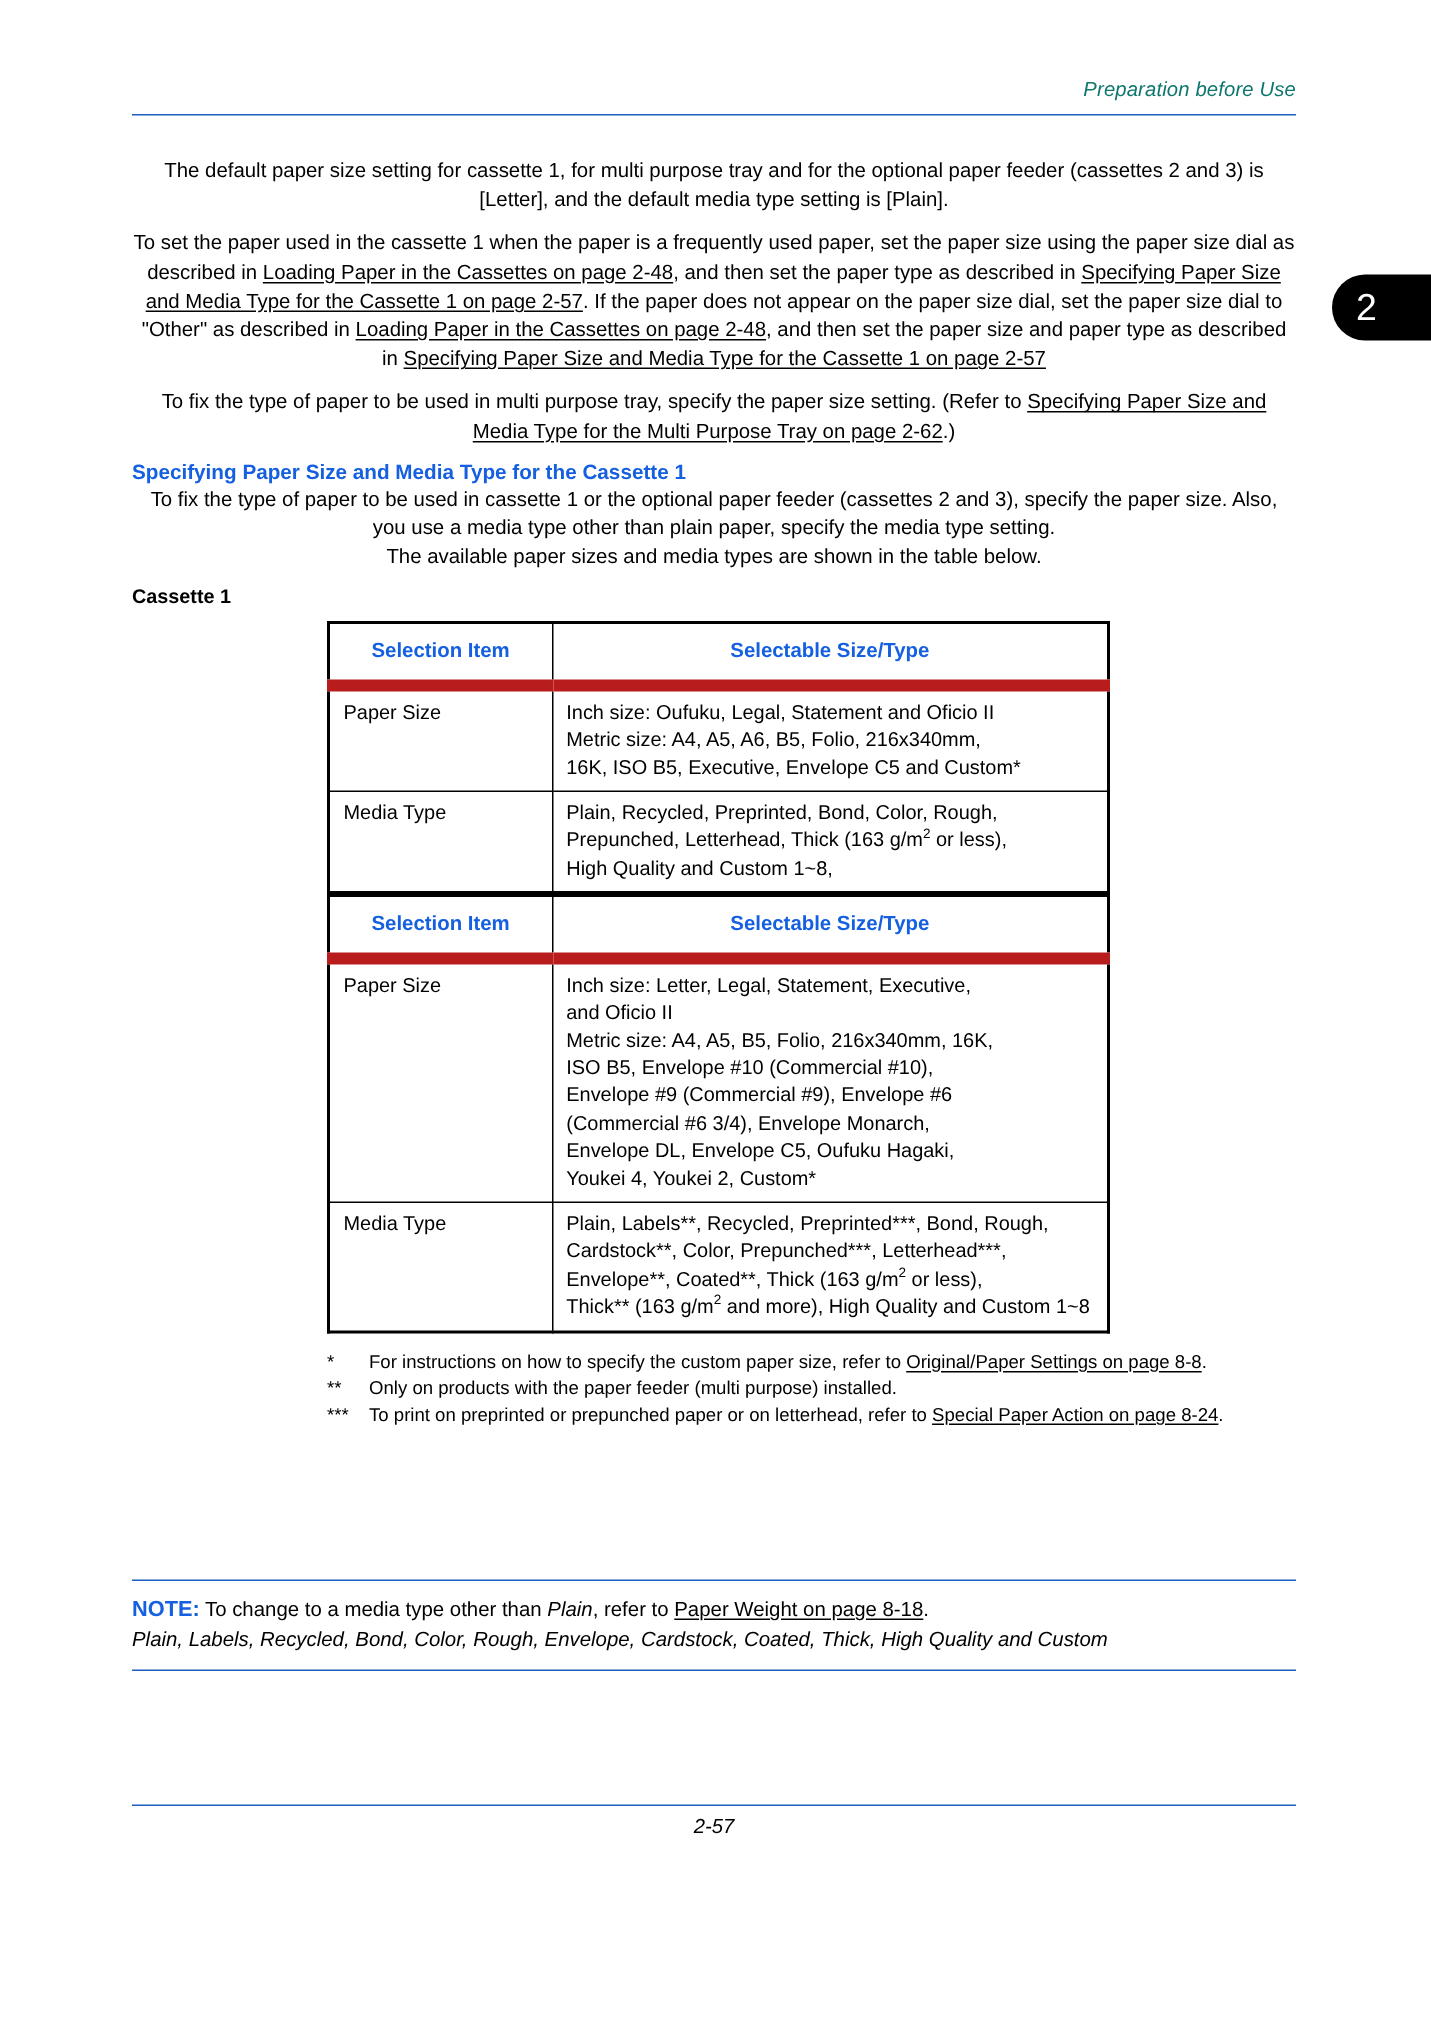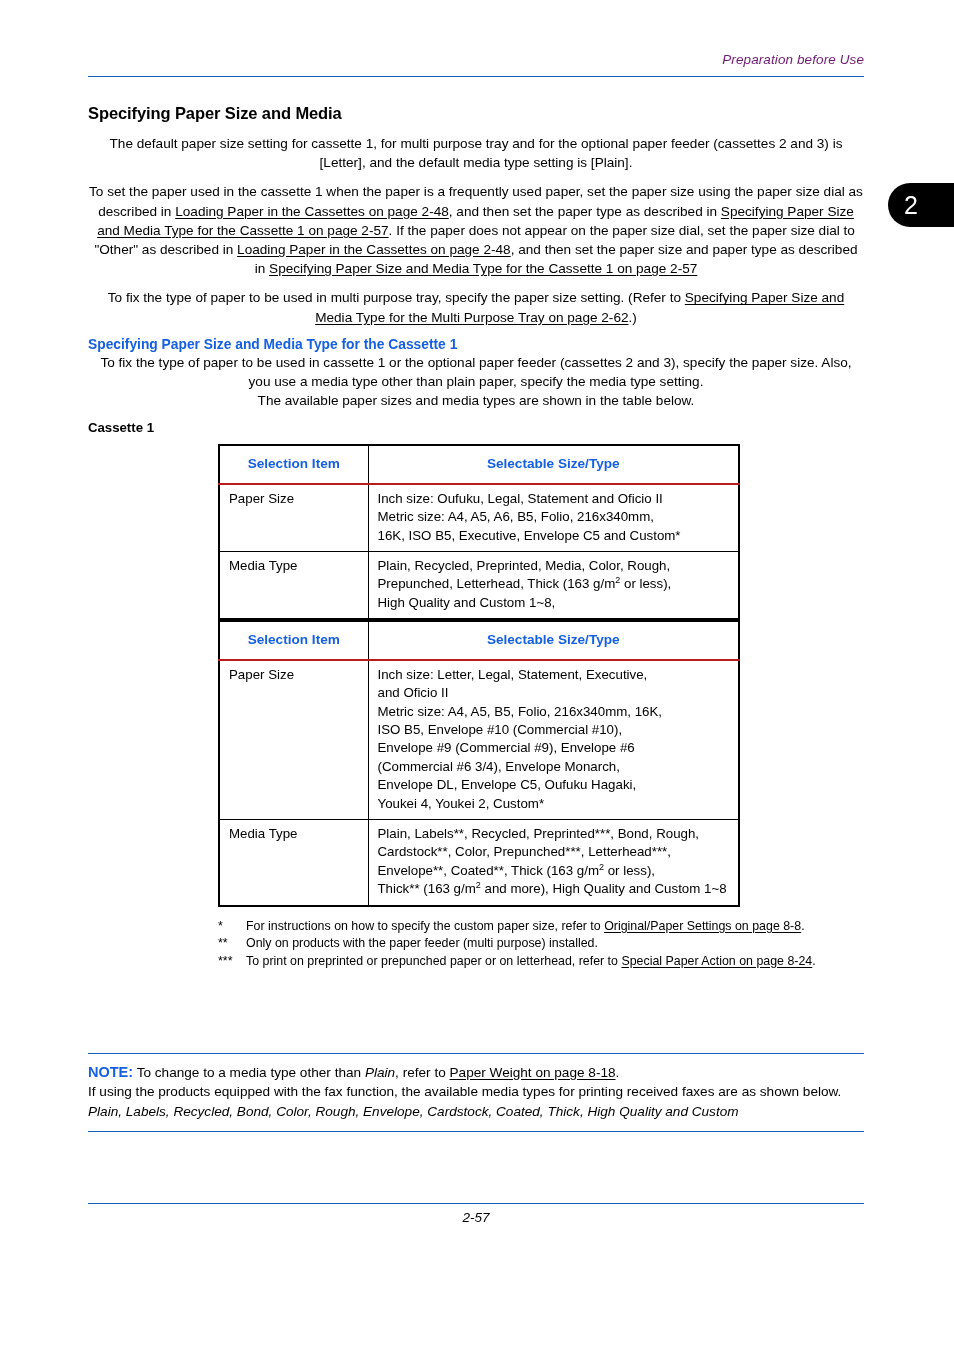--- a/index.html
+++ b/index.html
@@ -23,21 +23,21 @@
 
   
   .running-header {
     position: absolute;
     left: 88px;
     top: 52px;
     width: 776px;
     text-align: right;
     font-style: italic;
     font-size: 13.5px;
-    color: #701a75;
+    color: #0f766e;
     letter-spacing: 0.1px;
   }
   .rule-top {
     position: absolute;
     left: 88px;
     top: 76px;
     width: 776px;
     height: 1px;
     background: #1a5fbf;
   }
@@ -121,21 +121,21 @@
     vertical-align: top;
     text-align: left;
   }
   table.spec thead th {
     text-align: center;
     color: #1560e0;
     font-weight: bold;
     font-size: 13.6px;
     padding-top: 9px;
     padding-bottom: 9px;
-    border-bottom: 2px solid #b91c1c;
+    border-bottom: 8px solid #b91c1c;
   }
   table.spec col.c1 { width: 149px; }
   table.spec col.c2 { width: 371px; }
 
   sup { font-size: 0.68em; vertical-align: super; line-height: 0; }
 
   
   .footnotes {
     margin-left: 130px;
     margin-top: 11px;
@@ -200,21 +200,20 @@
 
   <div class="running-header">Preparation before Use</div>
   <div class="rule-top"></div>
 
   <div class="chapter-tab">
     <span>2</span>
   </div>
 
   <div class="content">
 
-    <h1 class="section-title">Specifying Paper Size and Media</h1>
 
     <p class="body">The default paper size setting for cassette 1, for multi purpose tray and for the optional paper feeder (cassettes 2 and 3) is [Letter], and the default media type setting is [Plain].</p>
 
     <p class="body"><span>To set the paper used in the cassette 1 when the paper is a frequently used paper, set the paper size using the paper size dial as described in </span><span class="xref">Loading Paper in the Cassettes on page 2-48</span><span>, and then set the paper type as described in </span><span class="xref">Specifying Paper Size and Media Type for the Cassette 1 on page 2-57</span><span>. If the paper does not appear on the paper size dial, set the paper size dial to "Other" as described in </span><span class="xref">Loading Paper in the Cassettes on page 2-48</span><span>, and then set the paper size and paper type as described in </span><span class="xref">Specifying Paper Size and Media Type for the Cassette 1 on page 2-57</span></p>
 
     <p class="body"><span>To fix the type of paper to be used in multi purpose tray, specify the paper size setting. (Refer to </span><span class="xref">Specifying Paper Size and Media Type for the Multi Purpose Tray on page 2-62</span><span>.)</span></p>
 
     <h2 class="sub-title">Specifying Paper Size and Media Type for the Cassette 1</h2>
     <p class="body tight">To fix the type of paper to be used in cassette 1 or the optional paper feeder (cassettes 2 and 3), specify the paper size. Also, you use a media type other than plain paper, specify the media type setting.</p>
     <p class="body">The available paper sizes and media types are shown in the table below.</p>
@@ -237,21 +236,21 @@
           <td>Paper Size</td>
           <td>
             <div>Inch size: Oufuku, Legal, Statement and Oficio II</div>
             <div>Metric size: A4, A5, A6, B5, Folio, 216x340mm,</div>
             <div>16K, ISO B5, Executive, Envelope C5 and Custom*</div>
           </td>
         </tr>
         <tr>
           <td>Media Type</td>
           <td>
-            <div>Plain, Recycled, Preprinted, Media, Color, Rough,</div>
+            <div>Plain, Recycled, Preprinted, Bond, Color, Rough,</div>
             <div>Prepunched, Letterhead, Thick (163 g/m<sup>2</sup> or less),</div>
             <div>High Quality and Custom 1~8,</div>
           </td>
         </tr>
       </tbody>
     </table>
 
 
     <table class="spec">
       <colgroup>
@@ -302,20 +301,19 @@
       <div class="footnote">
         <span class="mark">***</span>
         <span class="ftext"><span>To print on preprinted or prepunched paper or on letterhead, refer to </span><span class="xref">Special Paper Action on page 8-24</span><span>.</span></span>
       </div>
     </div>
 
   </div>
 
   <div class="note-box">
     <div class="note-text"><span class="note-label">NOTE:</span><span> To change to a media type other than </span><span class="note-italic">Plain</span><span>, refer to </span><span class="xref">Paper Weight on page 8-18</span><span>.</span></div>
-    <div class="note-text">If using the products equipped with the fax function, the available media types for printing received faxes are as shown below.</div>
     <div class="note-text note-italic">Plain, Labels, Recycled, Bond, Color, Rough, Envelope, Cardstock, Coated, Thick, High Quality and Custom</div>
   </div>
 
   <div class="rule-bottom"></div>
   <div class="page-number">2-57</div>
 
 </div>
 
 </body></html>

